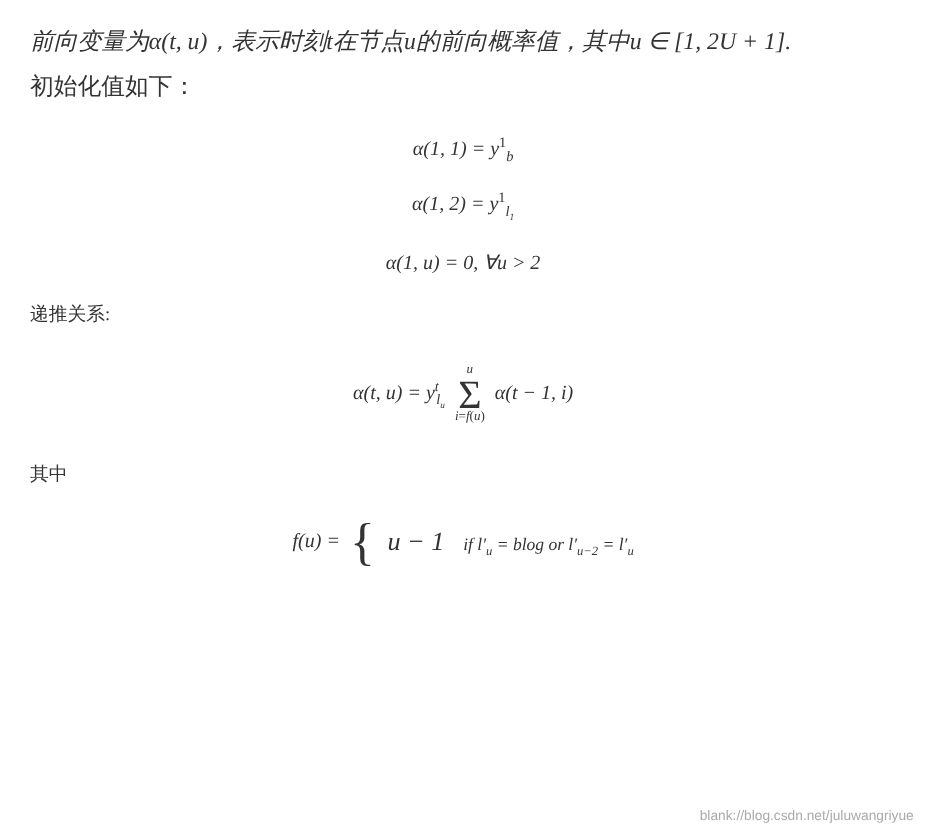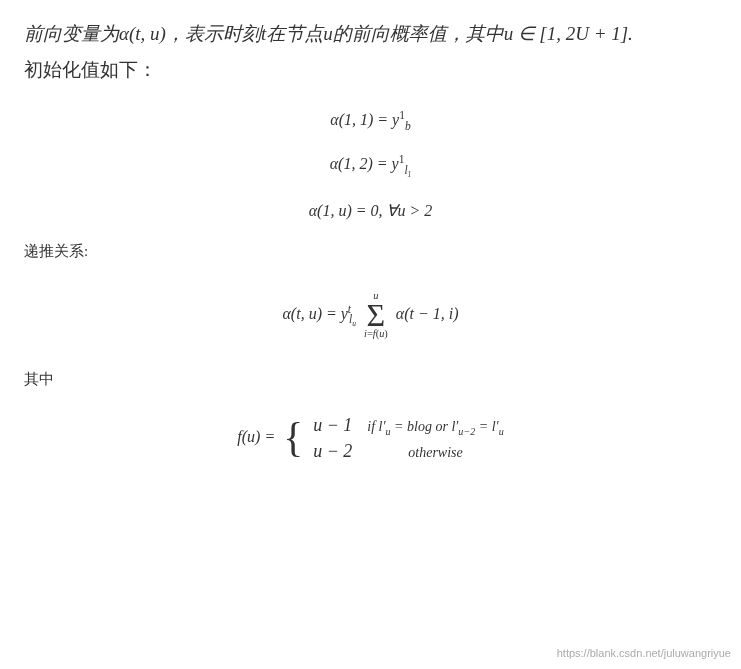--- a/index.html
+++ b/index.html
@@ -87,21 +87,21 @@
     .piecewise-table {
       display: inline-table;
       vertical-align: middle;
     }
     .piecewise-row {
       display: table-row;
     }
     .piecewise-cell {
       display: table-cell;
       padding: 2px 8px 2px 0;
-      font-size: 18px;
+      font-size: 21px;
     }
     .piecewise-cond {
       display: table-cell;
       padding: 2px 0;
       font-size: 14px;
     }
     .roman {
       font-style: normal;
       font-family: "Times New Roman", serif;
     }
@@ -152,21 +152,17 @@
   <i>f</i>(<i>u</i>) =
   <span class="piecewise">
     <span class="piecewise-brace">{</span>
     <span class="piecewise-table">
       <span class="piecewise-row">
         <span class="piecewise-cell"><i>u</i> − 1</span>
         <span class="piecewise-cond">
           &nbsp;&nbsp;if <i>l</i>′<sub><i>u</i></sub> = <span class="roman" style="font-style:normal; font-family:'Times New Roman',serif;"><i>blog</i></span> or <i>l</i>′<sub><i>u</i>−2</sub> = <i>l</i>′<sub><i>u</i></sub>
         </span>
       </span>
-      <span class="piecewise-row">
-        <span class="piecewise-cell"><i>u</i> − 2</span>
-        <span class="piecewise-cond">&nbsp;&nbsp;otherwise</span>
-      </span>
     </span>
   </span>
 </div>
 
-<div class="watermark">https://blank.csdn.net/juluwangriyue</div>
+<div class="watermark">blank://blog.csdn.net/juluwangriyue</div>
 
 </body></html>

